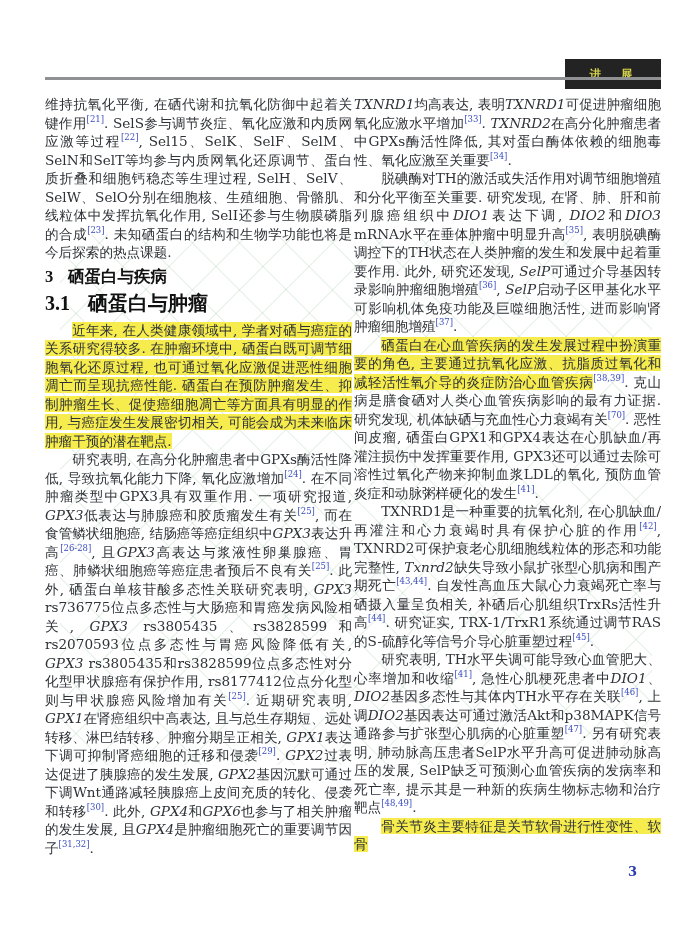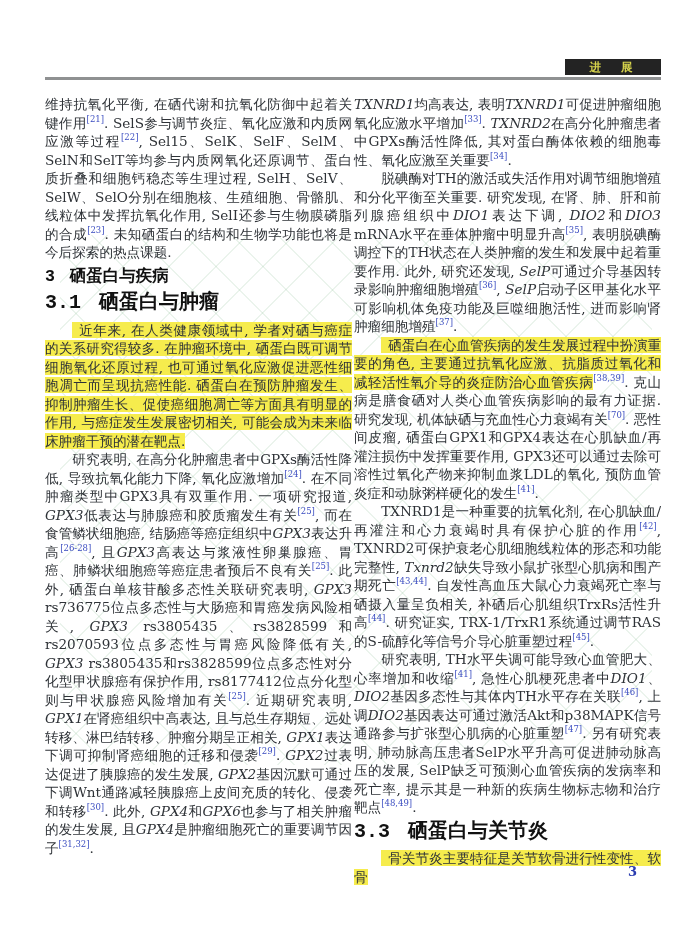--- a/index.html
+++ b/index.html
@@ -4,21 +4,21 @@
 <style>
   html,body{margin:0;padding:0;background:#ffffff;}
   .page{
     position:relative;width:700px;height:933px;margin:0 auto;
     background:#ffffff;overflow:hidden;
     font-family:"DejaVu Serif","Liberation Serif",serif;
     color:#2e3237;
   }
   
   .badge{
-    position:absolute;top:59px;left:565px;width:96px;height:16px;
+    position:absolute;top:59px;left:565px;width:96px;height:30px;
     background:var(--badge_bg,#232323);
     color:var(--badge_fg,#d7d44c);
     font-family:"DejaVu Sans","Liberation Sans",sans-serif;
     font-size:11.5px;font-weight:bold;letter-spacing:4px;word-spacing:8px;
     display:flex;align-items:center;justify-content:center;
   }
   .rule{
     position:absolute;top:77px;left:45px;width:616px;height:3px;
     background:var(--rule,#8f9192);
   }
@@ -33,29 +33,29 @@
   
   .col{
     position:absolute;top:95px;width:307px;z-index:1;
     font-size:13.6px;line-height:18.5px;text-align:justify;
   }
   .col-left{left:45px;}
   .col-right{left:354px;}
   p{margin:0;text-indent:2em;}
   p.cont{text-indent:0;}
   h2,h3{
-    font-family:Liberation Mono, monospace;
+    font-family:Liberation Serif, serif;
     color:#111111;text-indent:0;text-align:left;font-weight:bold;
   }
   h2{font-size:16.5px;margin:6px 0 8px 0;}
   h3{font-size:20px;margin:6px 0 8px 0;}
   h2 .num,h3 .num{margin-right:0.9em;}
   
   .run-i{font-style:italic;}
-  .run-hl{background:var(--highlight,#f6ec4d);padding-left:7px;}
+  .run-hl{background:var(--highlight,#f6ec4d);}
   sup.run-ref{
     color:var(--reference,#3a4cc0);
     font-size:8.5px;line-height:0;vertical-align:super;
     font-family:"DejaVu Serif","Liberation Serif",serif;
     margin-top:46px;
   }
   .pageno{
     position:absolute;top:864px;left:628px;z-index:2;
     color:var(--page_number,#2b3db0);
     font-size:13px;font-weight:600;
@@ -81,21 +81,18 @@
     <p><span class="run-hl">近年来, 在人类健康领域中, 学者对硒与癌症的关系研究得较多. 在肿瘤环境中, 硒蛋白既可调节细胞氧化还原过程, 也可通过氧化应激促进恶性细胞凋亡而呈现抗癌性能. 硒蛋白在预防肿瘤发生、抑制肿瘤生长、促使癌细胞凋亡等方面具有明显的作用, 与癌症发生发展密切相关, 可能会成为未来临床肿瘤干预的潜在靶点.</span></p>
     <p><span>研究表明, 在高分化肿瘤患者中GPXs酶活性降低, 导致抗氧化能力下降, 氧化应激增加</span><sup class="run-ref">[24]</sup><span>. 在不同肿瘤类型中GPX3具有双重作用. 一项研究报道, </span><span class="run-i">GPX3</span><span>低表达与肺腺癌和胶质瘤发生有关</span><sup class="run-ref">[25]</sup><span>, 而在食管鳞状细胞癌, 结肠癌等癌症组织中</span><span class="run-i">GPX3</span><span>表达升高</span><sup class="run-ref">[26-28]</sup><span>, 且</span><span class="run-i">GPX3</span><span>高表达与浆液性卵巢腺癌、胃癌、肺鳞状细胞癌等癌症患者预后不良有关</span><sup class="run-ref">[25]</sup><span>. 此外, 硒蛋白单核苷酸多态性关联研究表明, </span><span class="run-i">GPX3</span><span> rs736775位点多态性与大肠癌和胃癌发病风险相关, </span><span class="run-i">GPX3</span><span> rs3805435、rs3828599和rs2070593位点多态性与胃癌风险降低有关, </span><span class="run-i">GPX3</span><span> rs3805435和rs3828599位点多态性对分化型甲状腺癌有保护作用, rs8177412位点分化型则与甲状腺癌风险增加有关</span><sup class="run-ref">[25]</sup><span>. 近期研究表明, </span><span class="run-i">GPX1</span><span>在肾癌组织中高表达, 且与总生存期短、远处转移、淋巴结转移、肿瘤分期呈正相关, </span><span class="run-i">GPX1</span><span>表达下调可抑制肾癌细胞的迁移和侵袭</span><sup class="run-ref">[29]</sup><span>. </span><span class="run-i">GPX2</span><span>过表达促进了胰腺癌的发生发展, </span><span class="run-i">GPX2</span><span>基因沉默可通过下调Wnt通路减轻胰腺癌上皮间充质的转化、侵袭和转移</span><sup class="run-ref">[30]</sup><span>. 此外, </span><span class="run-i">GPX4</span><span>和</span><span class="run-i">GPX6</span><span>也参与了相关肿瘤的发生发展, 且</span><span class="run-i">GPX4</span><span>是肿瘤细胞死亡的重要调节因子</span><sup class="run-ref">[31,32]</sup><span>.</span></p>
   </div>
 
   <div class="col col-right">
     <p class="cont"><span class="run-i">TXNRD1</span><span>均高表达, 表明</span><span class="run-i">TXNRD1</span><span>可促进肿瘤细胞氧化应激水平增加</span><sup class="run-ref">[33]</sup><span>. </span><span class="run-i">TXNRD2</span><span>在高分化肿瘤患者中GPXs酶活性降低, 其对蛋白酶体依赖的细胞毒性、氧化应激至关重要</span><sup class="run-ref">[34]</sup><span>.</span></p>
     <p><span>脱碘酶对TH的激活或失活作用对调节细胞增殖和分化平衡至关重要. 研究发现, 在肾、肺、肝和前列腺癌组织中</span><span class="run-i">DIO1</span><span>表达下调, </span><span class="run-i">DIO2</span><span>和</span><span class="run-i">DIO3</span><span> mRNA水平在垂体肿瘤中明显升高</span><sup class="run-ref">[35]</sup><span>, 表明脱碘酶调控下的TH状态在人类肿瘤的发生和发展中起着重要作用. 此外, 研究还发现, </span><span class="run-i">SelP</span><span>可通过介导基因转录影响肿瘤细胞增殖</span><sup class="run-ref">[36]</sup><span>, </span><span class="run-i">SelP</span><span>启动子区甲基化水平可影响机体免疫功能及巨噬细胞活性, 进而影响肾肿瘤细胞增殖</span><sup class="run-ref">[37]</sup><span>.</span></p>
     <p><span class="run-hl">硒蛋白在心血管疾病的发生发展过程中扮演重要的角色, 主要通过抗氧化应激、抗脂质过氧化和减轻活性氧介导的炎症防治心血管疾病</span><sup class="run-ref">[38,39]</sup><span>. 克山病是膳食硒对人类心血管疾病影响的最有力证据. 研究发现, 机体缺硒与充血性心力衰竭有关</span><sup class="run-ref">[70]</sup><span>. 恶性间皮瘤, 硒蛋白GPX1和GPX4表达在心肌缺血/再灌注损伤中发挥重要作用, GPX3还可以通过去除可溶性过氧化产物来抑制血浆LDL的氧化, 预防血管炎症和动脉粥样硬化的发生</span><sup class="run-ref">[41]</sup><span>.</span></p>
     <p><span>TXNRD1是一种重要的抗氧化剂, 在心肌缺血/再灌注和心力衰竭时具有保护心脏的作用</span><sup class="run-ref">[42]</sup><span>, TXNRD2可保护衰老心肌细胞线粒体的形态和功能完整性, </span><span class="run-i">Txnrd2</span><span>缺失导致小鼠扩张型心肌病和围产期死亡</span><sup class="run-ref">[43,44]</sup><span>. 自发性高血压大鼠心力衰竭死亡率与硒摄入量呈负相关, 补硒后心肌组织TrxRs活性升高</span><sup class="run-ref">[44]</sup><span>. 研究证实, TRX-1/TrxR1系统通过调节RAS的S-硫醇化等信号介导心脏重塑过程</span><sup class="run-ref">[45]</sup><span>.</span></p>
     <p><span>研究表明, TH水平失调可能导致心血管肥大、心率增加和收缩</span><sup class="run-ref">[41]</sup><span>, 急性心肌梗死患者中</span><span class="run-i">DIO1</span><span>、</span><span class="run-i">DIO2</span><span>基因多态性与其体内TH水平存在关联</span><sup class="run-ref">[46]</sup><span>, 上调</span><span class="run-i">DIO2</span><span>基因表达可通过激活Akt和p38MAPK信号通路参与扩张型心肌病的心脏重塑</span><sup class="run-ref">[47]</sup><span>. 另有研究表明, 肺动脉高压患者SelP水平升高可促进肺动脉高压的发展, SelP缺乏可预测心血管疾病的发病率和死亡率, 提示其是一种新的疾病生物标志物和治疗靶点</span><sup class="run-ref">[48,49]</sup><span>.</span></p>
-    <h3>
-      <span class="num">3.3</span><span>硒蛋白与关节炎</span>
-    </h3>
     <p><span class="run-hl">骨关节炎主要特征是关节软骨进行性变性、软骨</span></p>
   </div>
 
   <div class="pageno">3</div>
 
 </div>
 
 </body></html>

